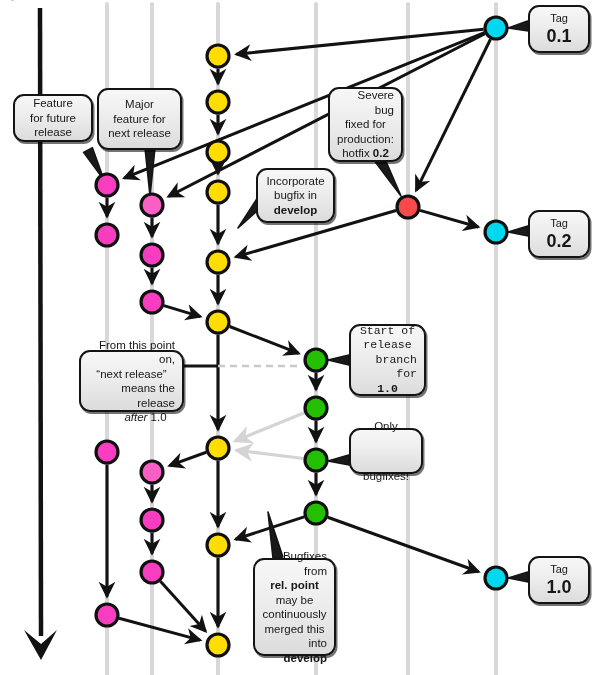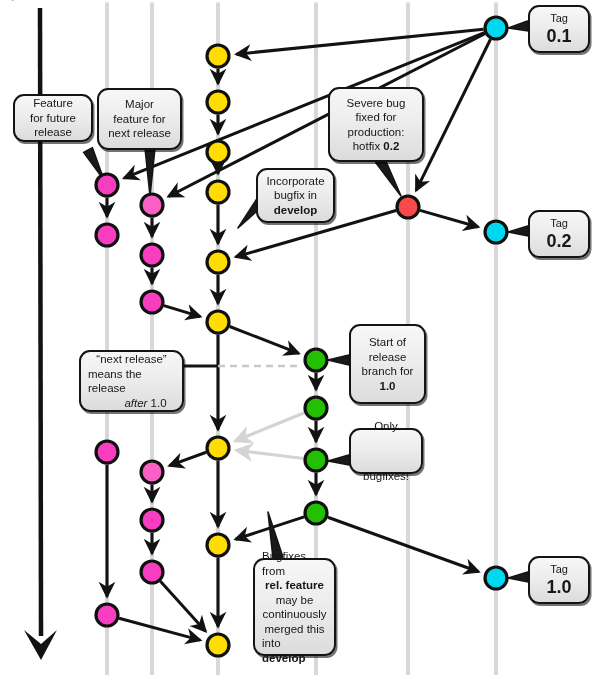--- a/index.html
+++ b/index.html
@@ -20,21 +20,21 @@
     width:611px;
     height:675px;
   }
   .callout{
     position:absolute;
     box-sizing:border-box;
     background:linear-gradient(180deg,#f7f7f7 0%,#ededed 45%,#dcdcdc 100%);
     border:2.5px solid #141414;
     border-radius:11px;
     box-shadow:1.5px 2px 0 rgba(0,0,0,0.55);
-    text-align:left;
+    text-align:right;
     color:#171717;
     font-size:11.5px;
     line-height:14.5px;
     padding:6px 7px;
     display:flex;
     flex-direction:column;
     align-items:center;
     justify-content:center;
     z-index:5;
   }
@@ -228,56 +228,57 @@
       <div class="callout" style="left: 97px; top: 88px; width: 85px; height: 62px;">
         <div>Major</div>
         <div>feature for</div>
         <div>next release</div>
       </div>
       <div class="callout" style="left: 256px; top: 152px; width: 79px; height: 55px; margin-top: 16px;">
         <div>Incorporate</div>
         <div>bugfix in</div>
         <div><b>develop</b></div>
       </div>
-      <div class="callout" style="left: 328px; top: 87px; width: 96px; height: 75px;">
+      <div class="callout" style="left: 328px; top: 87px; width: 75px; height: 75px;">
         <div>Severe bug</div>
         <div>fixed for</div>
         <div>production:</div>
         <div>hotfix <b>0.2</b></div>
       </div>
       <div class="callout" style="left: 528px; top: 5px; width: 62px; height: 48px;">
         <div class="tag-word">Tag</div>
         <div class="tag-num">0.1</div>
       </div>
       <div class="callout" style="left: 528px; top: 210px; width: 62px; height: 48px;">
         <div class="tag-word">Tag</div>
         <div class="tag-num">0.2</div>
       </div>
       <div class="callout" style="left: 528px; top: 556px; width: 62px; height: 48px;">
         <div class="tag-word">Tag</div>
         <div class="tag-num">1.0</div>
       </div>
-      <div class="callout" style="left: 349px; top: 324px; width: 77px; height: 80px;">
+      <div class="callout" style="left: 349px; top: 324px; width: 77px; height: 72px; font-family: Liberation Mono, monospace;">
         <div>Start of</div>
         <div>release</div>
         <div>branch for</div>
         <div><b>1.0</b></div>
       </div>
       <div class="callout" style="left: 349px; top: 428px; width: 74px; height: 46px; gap: 36px;">
         <div>Only</div>
         <div>bugfixes!</div>
       </div>
       <div class="callout" style="left: 79px; top: 350px; width: 105px; height: 62px;">
+        <div>From this point on,</div>
         <div>“next release”</div>
         <div>means the release</div>
         <div><i>after </i>1.0</div>
       </div>
       <div class="callout" style="left: 253px; top: 558px; width: 83px; height: 98px;">
         <div>Bugfixes from</div>
-        <div><b>rel. feature</b></div>
+        <div><b>rel. point</b></div>
         <div>may be</div>
         <div>continuously</div>
         <div>merged this</div>
         <div>into <b>develop</b></div>
       </div>
     </div>
 
 </div>
 
 </body></html>

